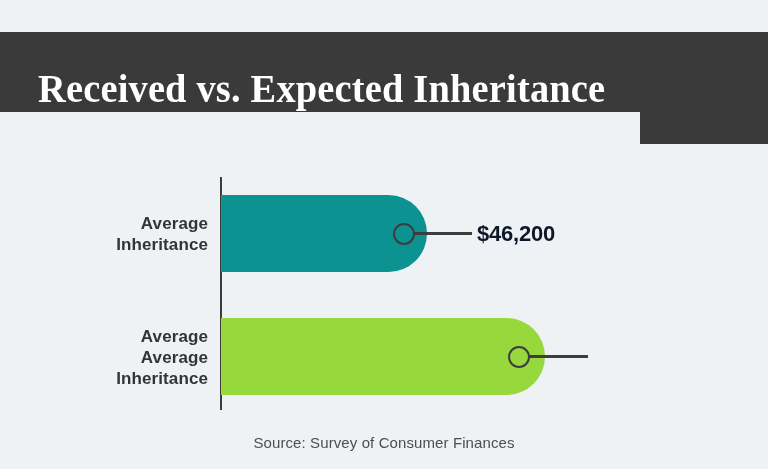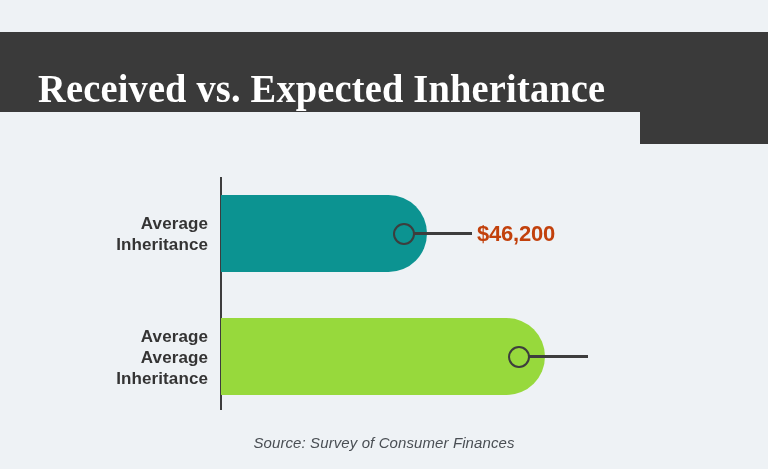--- a/index.html
+++ b/index.html
@@ -119,36 +119,35 @@
     top: 50%;
     height: 2.5px;
     margin-top: -1.25px;
     background: #3d3d3d;
   }
 
   .value-label {
     position: absolute;
     top: 50%;
     transform: translateY(-50%);
-    color: #c2410c;
+    color: #0f172a;
     font-weight: bold;
     font-size: 22px;
     letter-spacing: -0.2px;
     white-space: nowrap;
   }
 
   
   .source-note {
     position: absolute;
     left: 0;
     top: 322px;
     width: 768px;
     text-align: center;
     color: #4a4f54;
-    font-style: italic;
     font-size: 15px;
     letter-spacing: 0.1px;
   }
 </style>
 </head>
 <body>
 
 <div class="infographic">
 
   <div class="header-bar">

